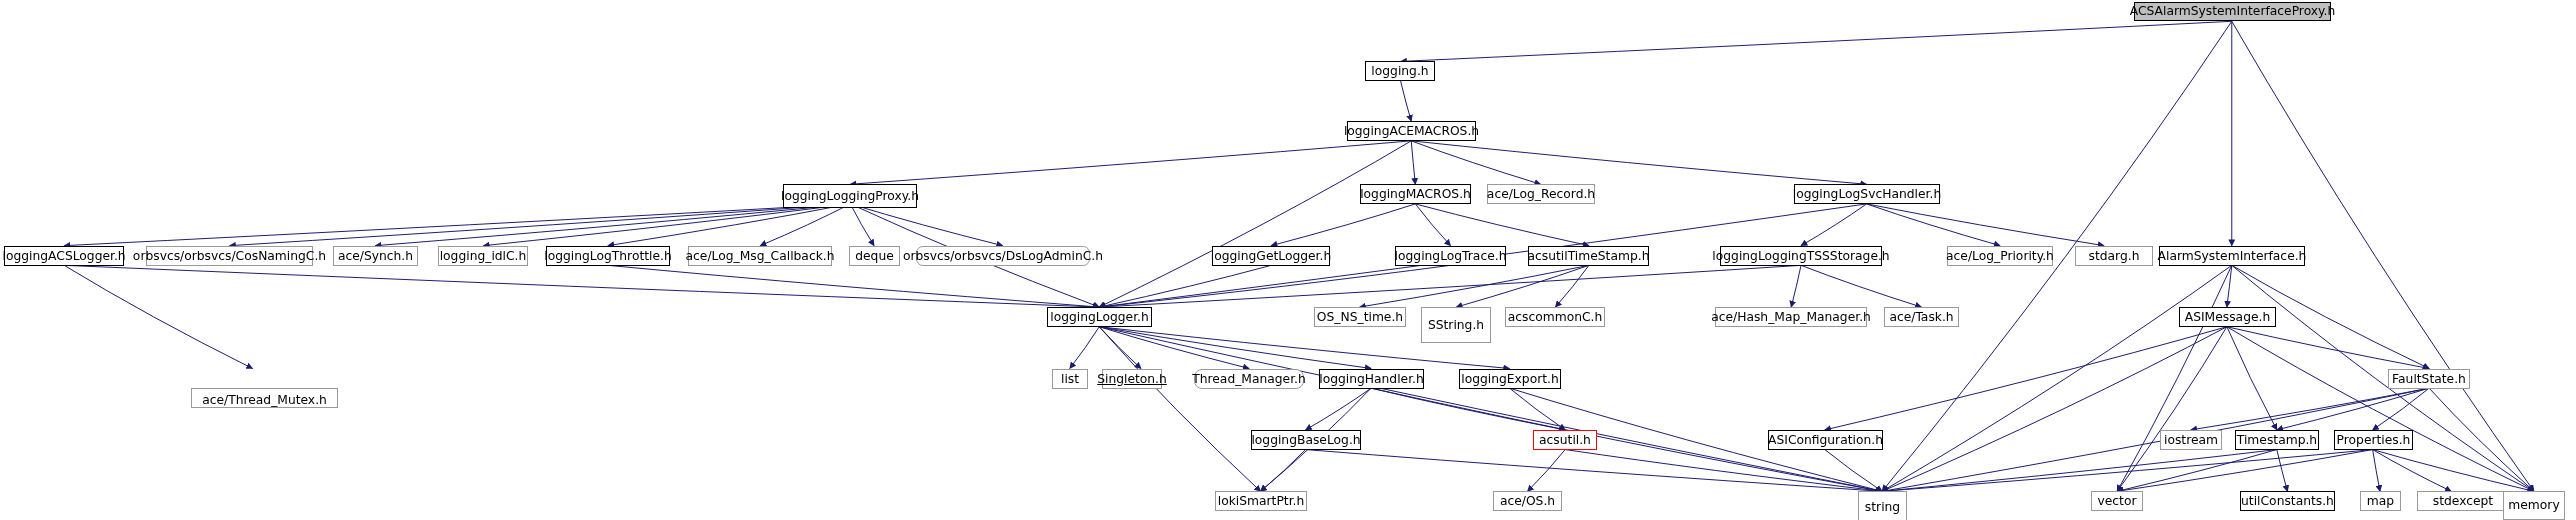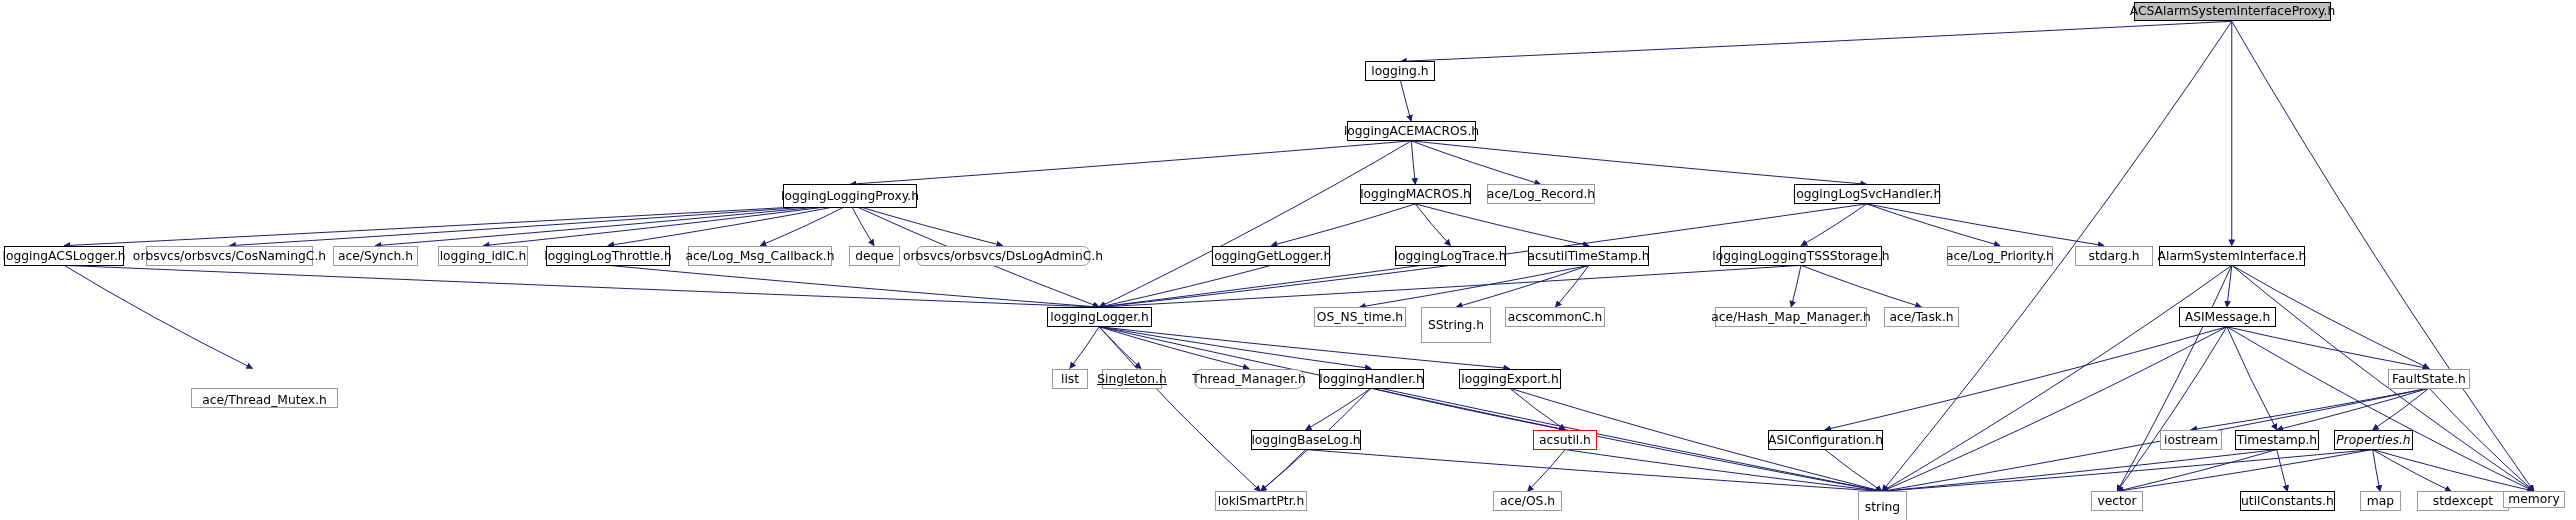--- a/index.html
+++ b/index.html
@@ -222,21 +222,21 @@
       </div>
       <div class="node hdr" style="left: 1768px; top: 430px; width: 115px; height: 19.7px;">
         <span>ASIConfiguration.h</span>
       </div>
       <div class="node" style="left: 2160px; top: 430px; width: 62px; height: 19.7px;">
         <span>iostream</span>
       </div>
       <div class="node hdr" style="left: 2235px; top: 430px; width: 84px; height: 19.7px;">
         <span>Timestamp.h</span>
       </div>
-      <div class="node hdr" style="left: 2334px; top: 430px; width: 79px; height: 19.7px; font-style: italic;">
+      <div class="node hdr" style="left: 2334px; top: 430px; width: 79px; height: 19.7px;">
         <span>Properties.h</span>
       </div>
       <div class="node" style="left: 1215px; top: 491px; width: 92px; height: 19.7px;">
         <span>lokiSmartPtr.h</span>
       </div>
       <div class="node" style="left: 1493px; top: 491px; width: 69px; height: 19.7px;">
         <span>ace/OS.h</span>
       </div>
       <div class="node" style="left: 1858px; top: 491px; width: 49px; height: 32px;">
         <span>string</span>
@@ -246,18 +246,18 @@
       </div>
       <div class="node hdr" style="left: 2240px; top: 491px; width: 95px; height: 19.7px; align-items: center;">
         <span>utilConstants.h</span>
       </div>
       <div class="node" style="left: 2360px; top: 491px; width: 41px; height: 19.7px;">
         <span>map</span>
       </div>
       <div class="node" style="left: 2417px; top: 491px; width: 92px; height: 19.7px;">
         <span>stdexcept</span>
       </div>
-      <div class="node" style="left: 2503px; top: 491px; width: 62px; height: 17px;">
+      <div class="node" style="left: 2503px; top: 491px; width: 62px; height: 29px;">
         <span>memory</span>
       </div>
     </div>
 </div>
 
 
 </body></html>

